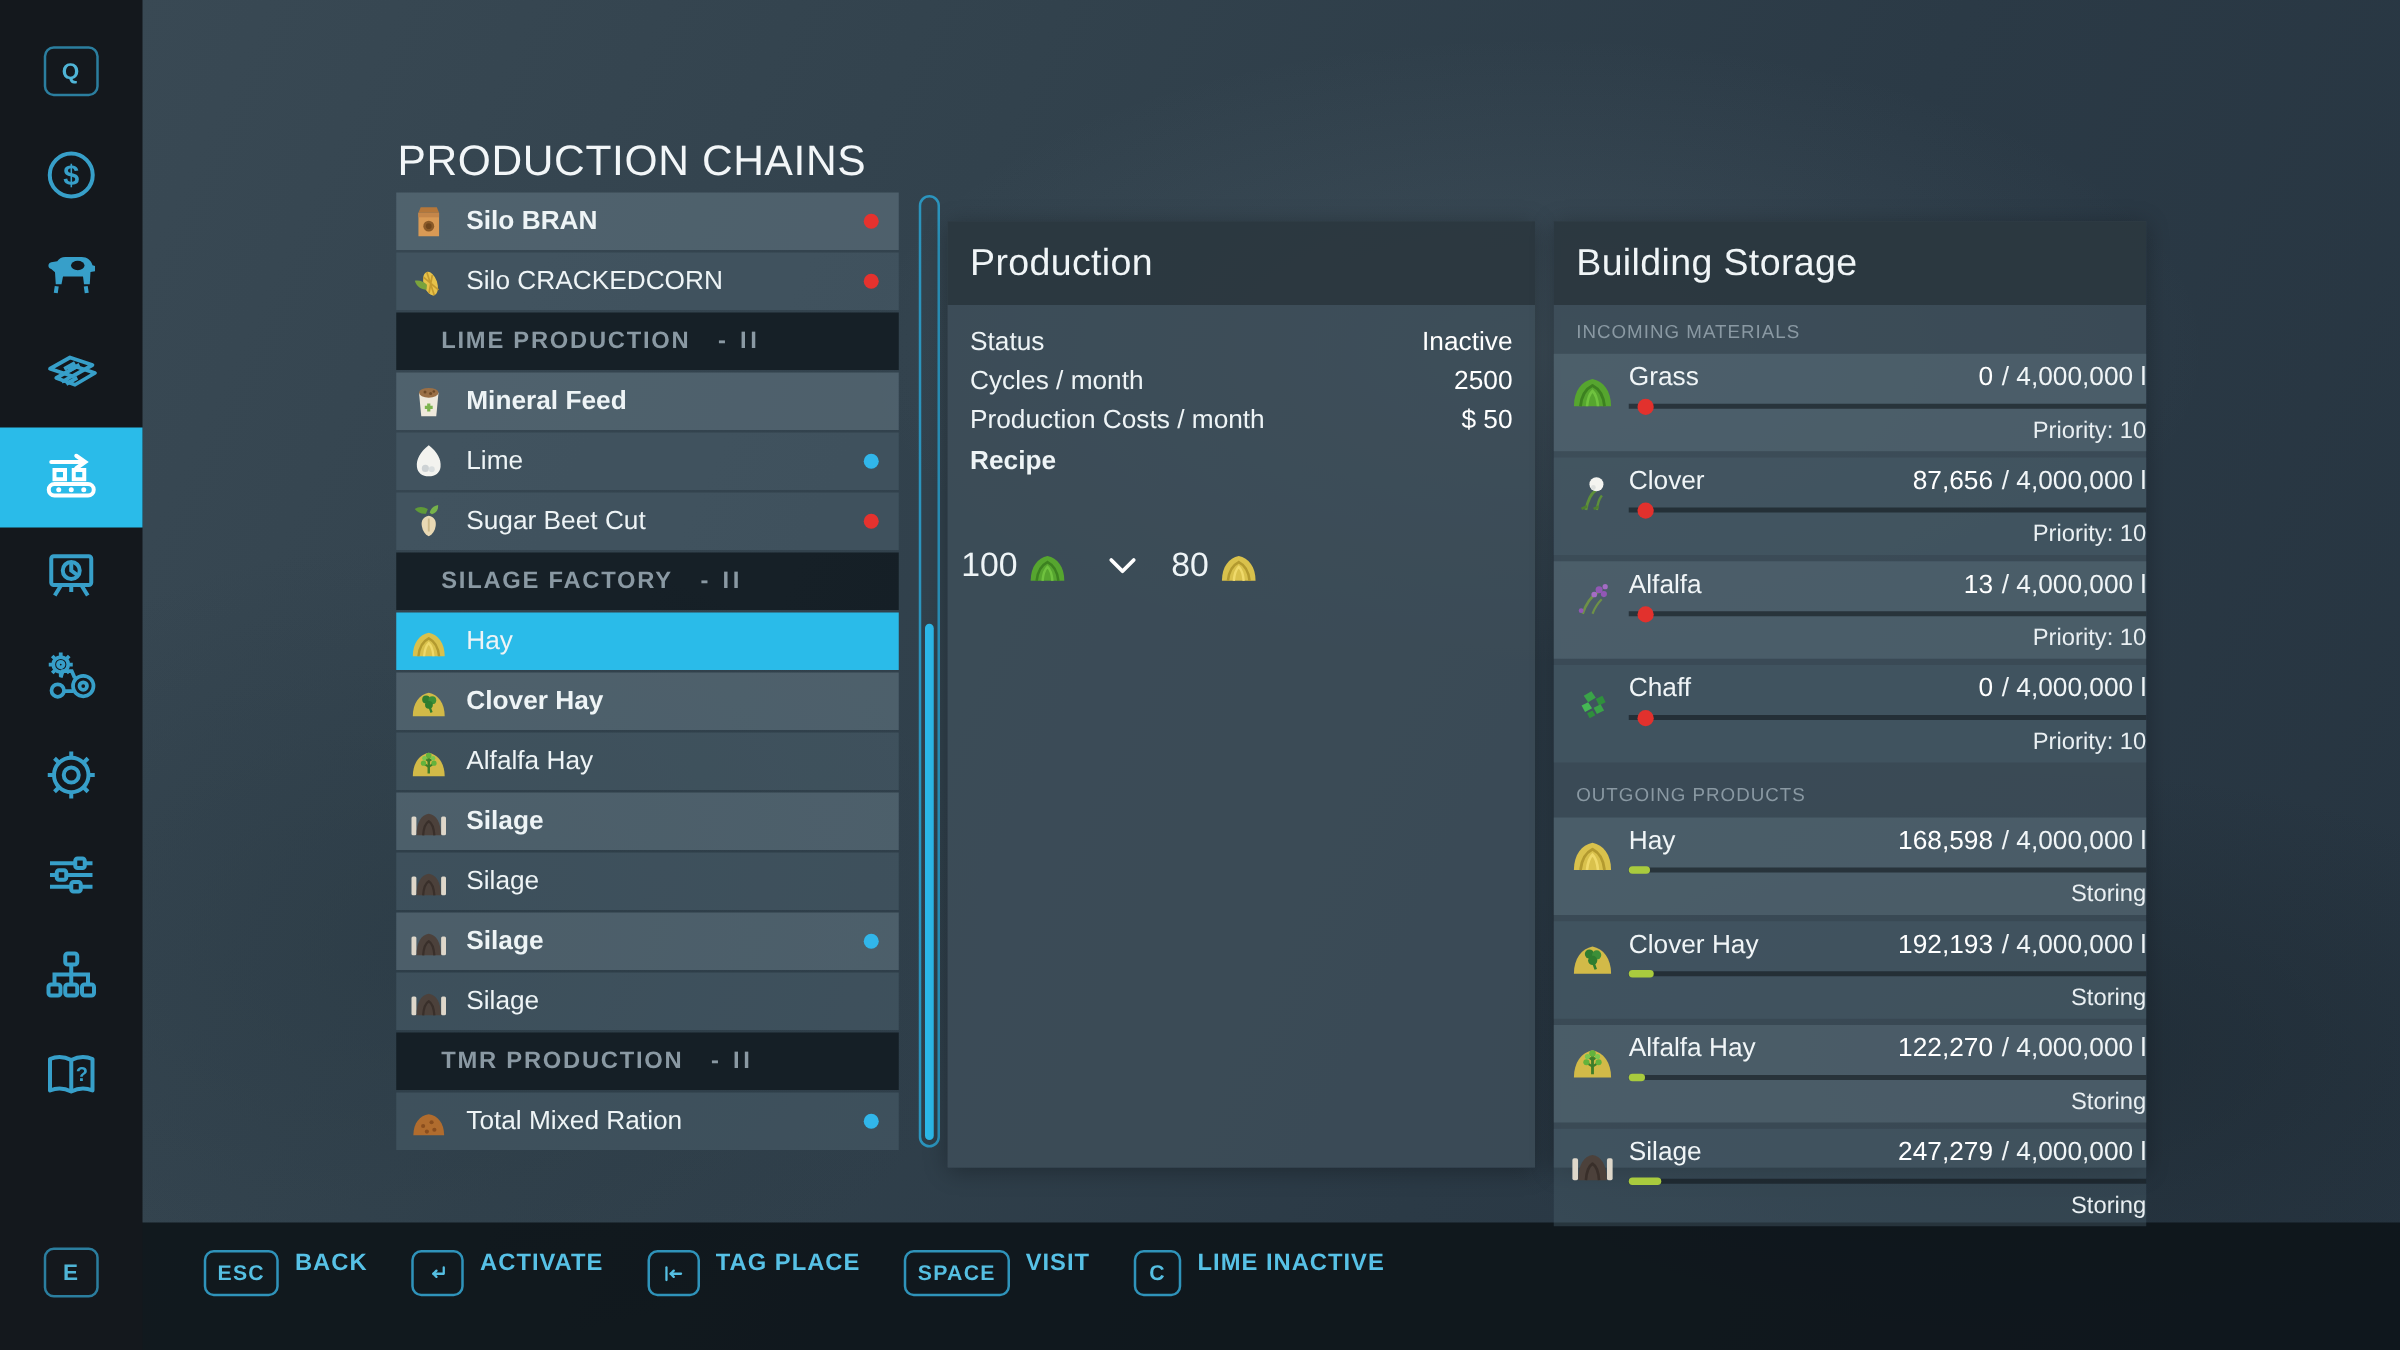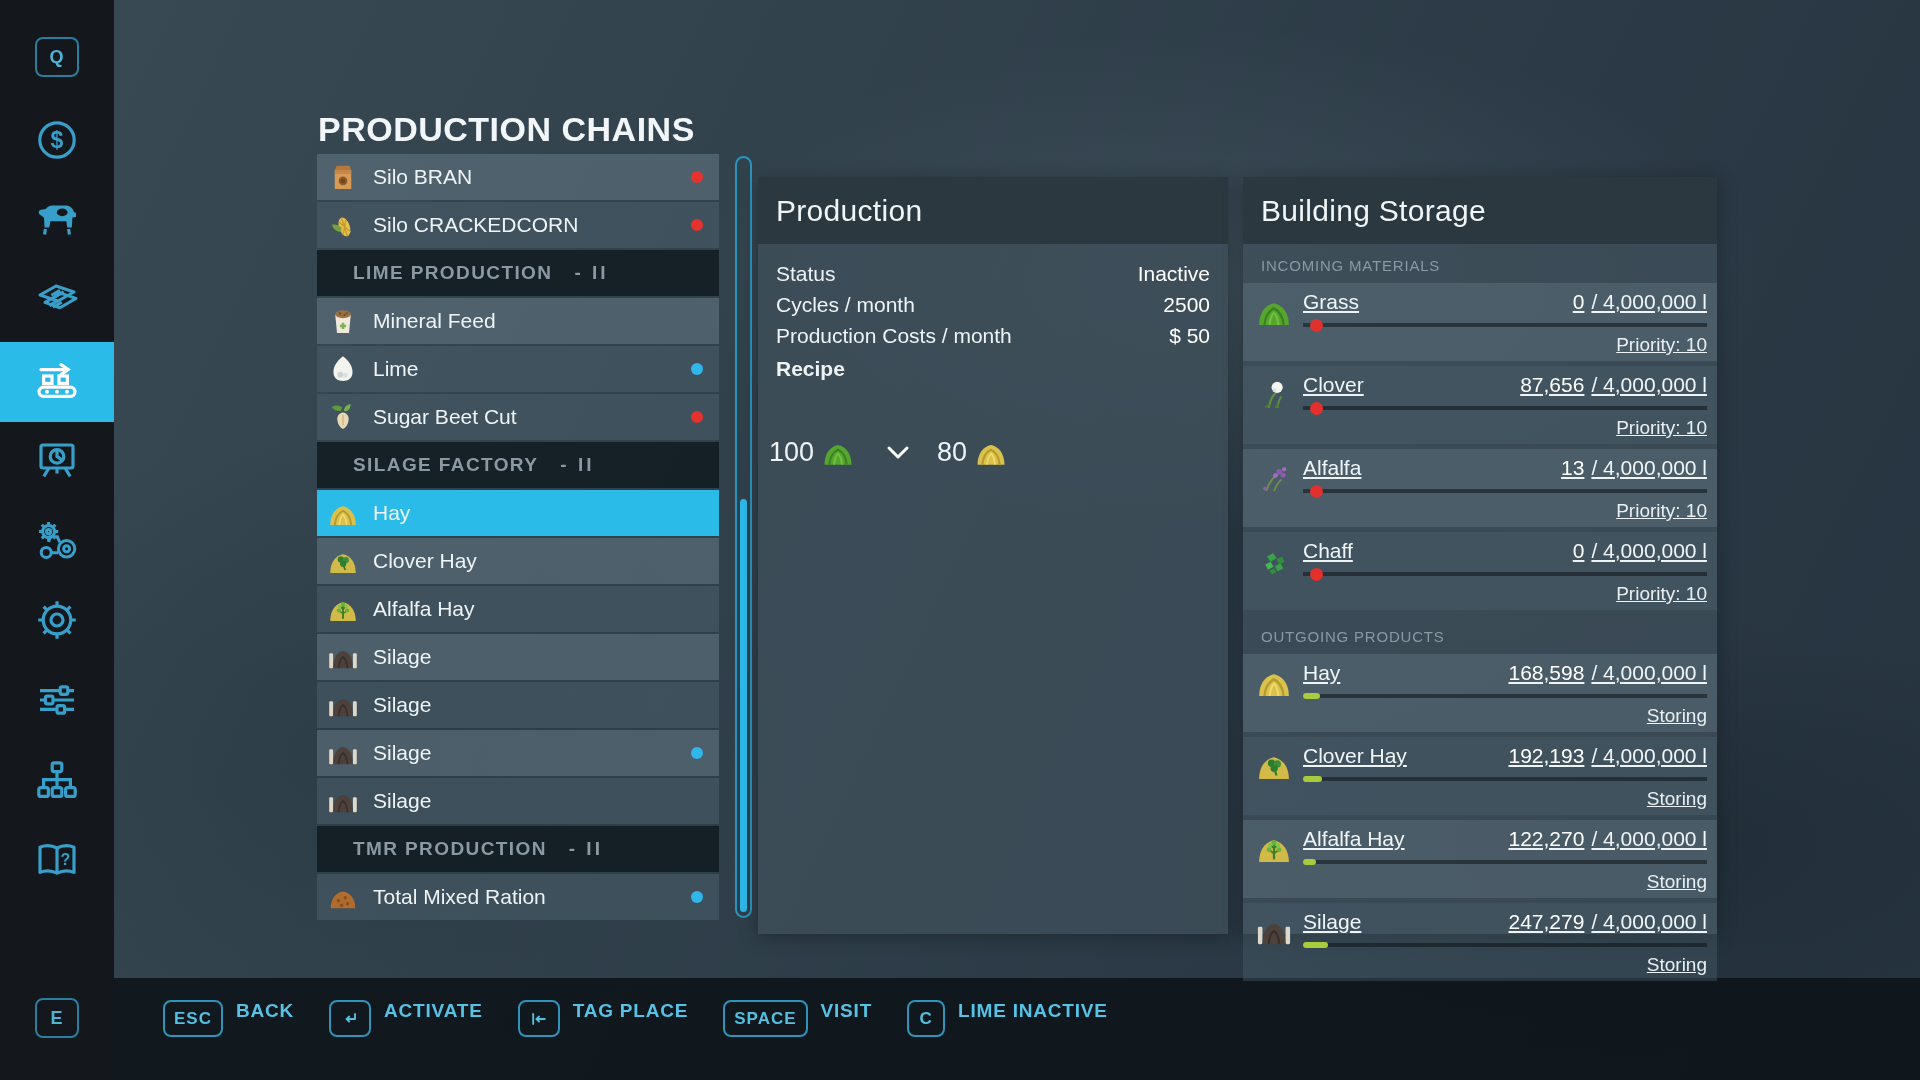--- a/index.html
+++ b/index.html
@@ -32,28 +32,28 @@
     min-width:44px; height:40px; border-color:#2b7e9f; color:#4fb4d6; font-size:18px;}
   .keycap.hint.top{ top:37px; }
   .keycap.hint.bottom{ top:998px; }
   .side-items{ position:absolute; top:102px; left:0; width:114px; }
   .side-item{ width:114px; height:80px; display:flex; align-items:center; justify-content:center;
     color:#379fc9; cursor:pointer; }
   .side-item svg{ width:48px; height:48px; }
   .side-item.active{ background:#2abbe9; color:#ffffff; }
 
   
-  .page-title{ position:absolute; left:318px; top:110px; font-size:34px; font-weight:bold;
+  .page-title{ position:absolute; left:318px; top:110px; font-size:34px; font-weight:normal;
     letter-spacing:0.5px; color:#f2f6f8; }
 
   
   .list-panel{ position:absolute; left:317px; top:154px; width:402px; }
   .lrow{ height:46px; margin-bottom:2px; display:flex; align-items:center; padding:0 16px 0 8px; }
   .lrow.item{ cursor:pointer; }
-  .lrow.item.light{ background:rgba(96,117,128,0.60); }
+  .lrow.item.light{ background:rgba(96,117,128,0.60);font-weight:bold; }
   .lrow.item.dark{ background:rgba(74,95,107,0.55); }
   .lrow.item.selected{ background:#2abbe9; }
   .lrow.header{ background:rgba(16,24,31,0.82);text-align:right; }
   .licon{ width:36px; height:36px; margin-right:12px; flex:0 0 36px; }
   .licon svg{ width:36px; height:36px; }
   .llabel{ font-size:21px; color:#eef4f6; }
   .hlabel{ font-size:19px; font-weight:bold; letter-spacing:1.4px; color:#8a99a3; margin-left:28px; }
   .hsuffix{ font-size:19px; font-weight:bold; letter-spacing:3px; color:#8a99a3; margin-left:22px; }
   .dot{ width:12px; height:12px; border-radius:50%; margin-left:auto; flex:0 0 12px; }
   .dot.red{ background:#e5322e; } .dot.blue{ background:#31b6ea; } .dot.none{ background:transparent; }
@@ -81,22 +81,22 @@
   .recipe-line{ display:flex; align-items:center; gap:5px; }
   .recipe-line .amt{ font-size:27px; min-width:56px; text-align:right; }
   .recipe-line .ricon svg{ width:38px; height:38px; display:block; }
   .recipe .chev{ margin:6px 0 4px 28px; }
   .recipe .chev svg{ width:26px; height:18px; display:block; }
 
   
   .storage-panel{ left:1243px; width:474px; }
   .sect{ font-size:15px; font-weight:normal; letter-spacing:0.8px; color:#8a99a3;
     padding:13px 18px 9px; }
-  .sblock{ margin:0 0 5px 0; padding:7px 10px 3px 10px; display:grid;
-    grid-template-columns:50px 1fr; grid-template-rows:auto auto auto;text-decoration:underline; }
+  .sblock{ margin:0 0 5px 0; padding:7px 0 3px 10px; display:grid;
+    grid-template-columns:50px 1fr; grid-template-rows:auto auto auto; }
   .sblock.light{ background:rgba(98,119,130,0.42); }
   .sblock.dark{ background:rgba(76,97,109,0.40); }
   .sicon{ grid-row:1/3; grid-column:1; width:42px; height:42px; }
   .sicon svg{ width:42px; height:42px; }
   .sline1{ grid-column:2; display:flex; align-items:baseline; font-size:21px; height:27px; }
   .sname{ color:#f0f5f7; }
   .samount{ margin-left:auto; color:#ffffff; }
   .scap{ color:#f0f5f7; margin-left:7px; }
   .sbar{ grid-column:2; position:relative; height:14px; }
   .strack{ position:absolute; left:0; right:0; top:5px; height:4px; background:rgba(12,18,22,0.55); }

